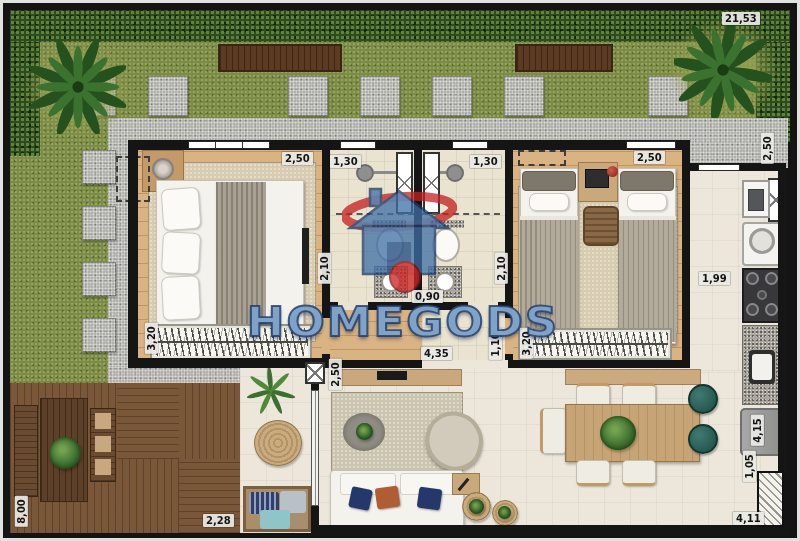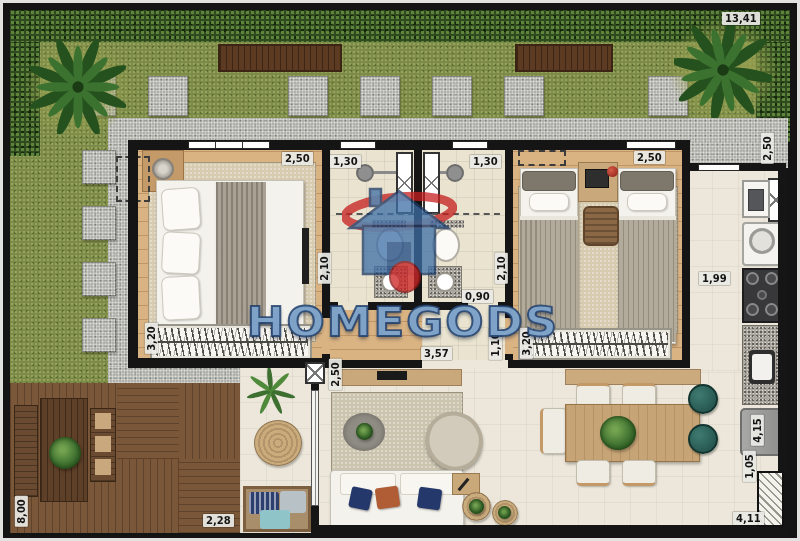--- a/index.html
+++ b/index.html
@@ -325,30 +325,30 @@
     <g fill="#3e6fa6" stroke="#1c3a66" stroke-width="2.5" opacity="0.92">
       <rect x="28" y="9" width="11" height="17"></rect>
       <polygon points="8,48 57,11 106,48"></polygon>
       <rect x="21" y="46" width="72" height="48"></rect>
     </g>
     <rect x="45" y="62" width="24" height="32" fill="#2a5186" opacity="0.92"></rect>
     <circle cx="63" cy="97" r="15" fill="#cf2626" stroke="#8e1717" stroke-width="2" opacity="0.95"></circle>
   </svg>
   <div class="abs wm wm-brand">HOMEGODS</div>
 
-  <div class="dim" style="left:722px;top:12px">13,41</div>
+  <div class="dim" style="left:722px;top:12px">21,53</div>
   <div class="dim v" style="left:752px;top:142px">2,50</div>
   <div class="dim" style="left:282px;top:152px">2,50</div>
   <div class="dim" style="left:330px;top:155px">1,30</div>
   <div class="dim" style="left:470px;top:155px">1,30</div>
   <div class="dim" style="left:634px;top:151px">2,50</div>
   <div class="dim v" style="left:309px;top:262px">2,10</div>
   <div class="dim v" style="left:486px;top:262px">2,10</div>
-  <div class="dim" style="left:462px;top:290px">0,90</div>
-  <div class="dim" style="left:421px;top:347px">3,57</div>
+  <div class="dim" style="left:412px;top:290px">0,90</div>
+  <div class="dim" style="left:421px;top:347px">4,35</div>
   <div class="dim v" style="left:480px;top:338px">1,10</div>
   <div class="dim v" style="left:136px;top:332px">3,20</div>
   <div class="dim v" style="left:511px;top:337px">3,20</div>
   <div class="dim" style="left:699px;top:272px">1,99</div>
   <div class="dim v" style="left:320px;top:368px">2,50</div>
   <div class="dim v" style="left:742px;top:424px">4,15</div>
   <div class="dim v" style="left:734px;top:460px">1,05</div>
   <div class="dim v" style="left:6px;top:505px">8,00</div>
   <div class="dim" style="left:203px;top:514px">2,28</div>
   <div class="dim" style="left:733px;top:512px">4,11</div>

